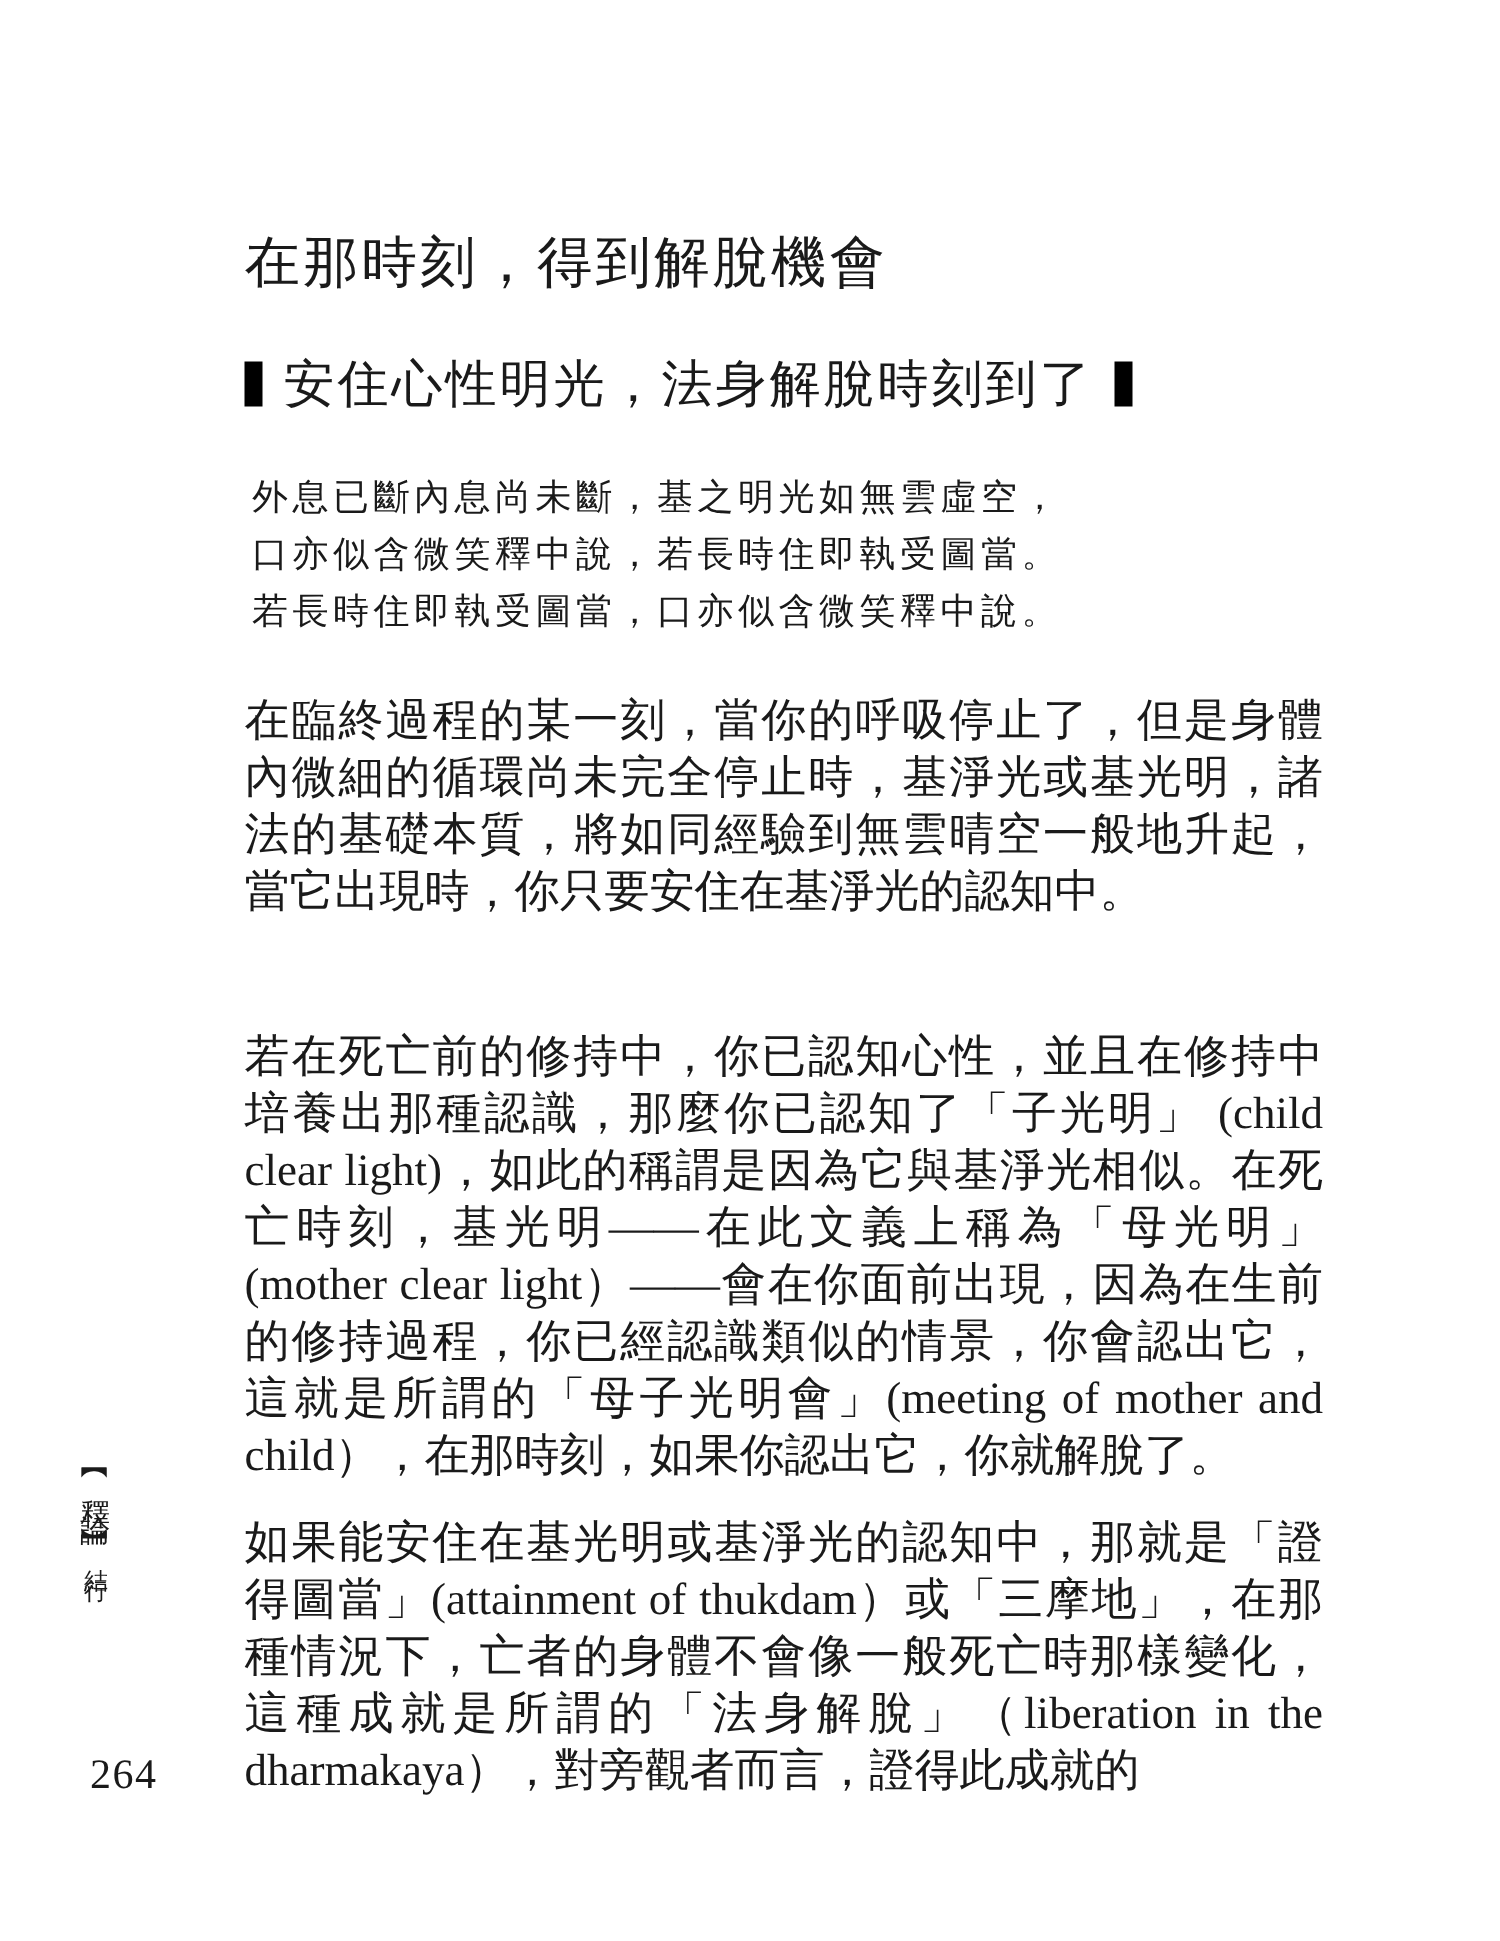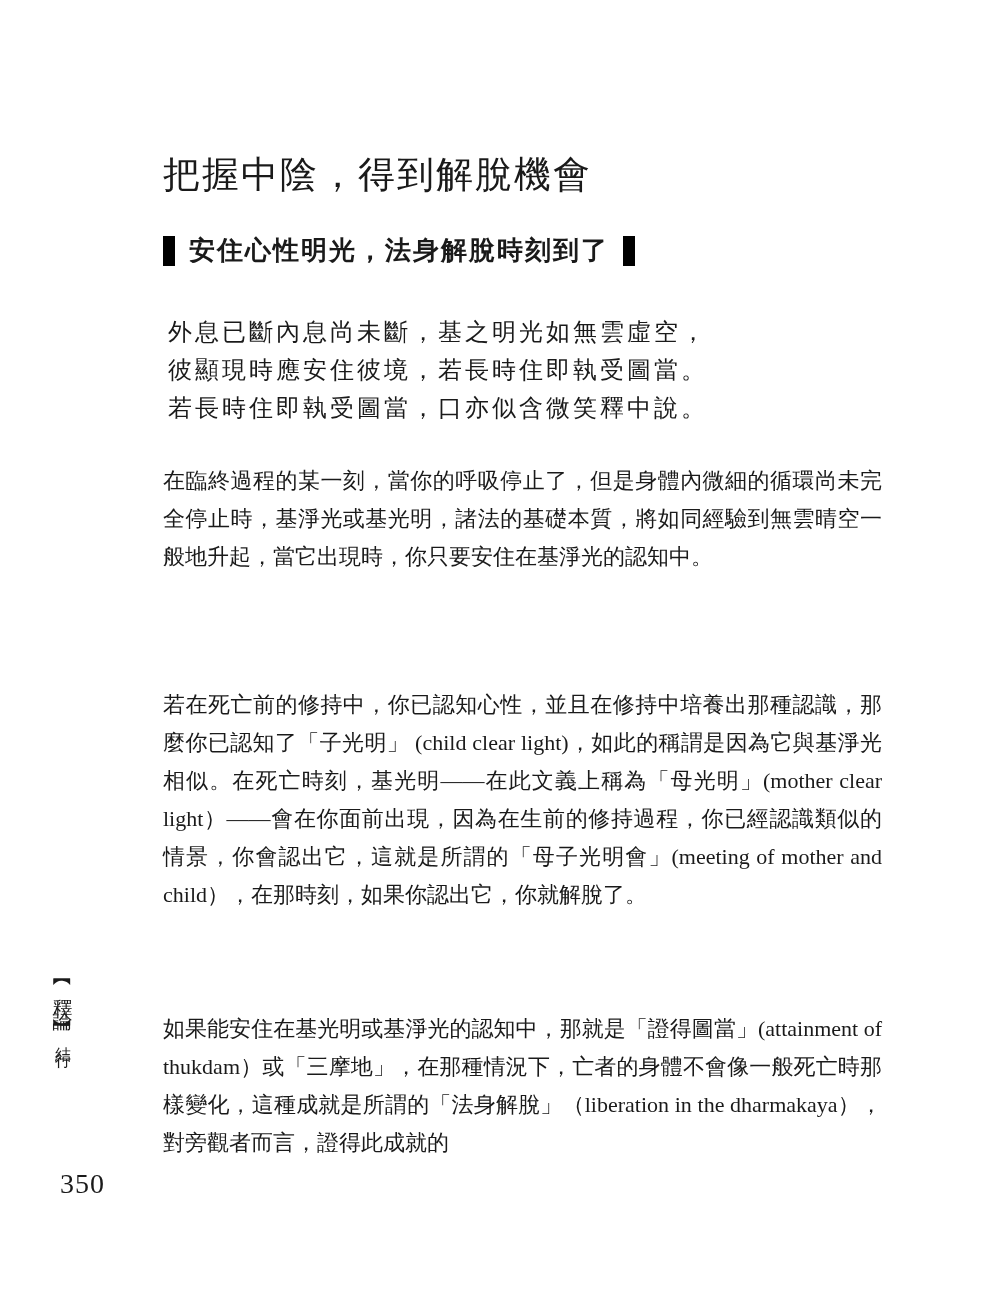--- a/index.html
+++ b/index.html
@@ -38,22 +38,22 @@
     align-items: center;
     gap: 14px;
   }
   .heading-bar {
     display: inline-block;
     width: 12px;
     height: 30px;
     background: #000000;
   }
   .section-heading .heading-text {
-    font-size: 26px;
-    font-weight: 700;
+    font-size: 34px;
+    font-weight: 400;
     letter-spacing: 2px;
     white-space: nowrap;
     text-align: right;
   }
 
   
   .verse {
     position: absolute;
     left: 168px;
     top: 315px;
@@ -63,21 +63,21 @@
     font-weight: 500;
     font-family: Liberation Mono, monospace;
   }
   .verse .verse-line { white-space: nowrap; }
 
   
   .body-paragraph {
     position: absolute;
     left: 163px;
     width: 719px;
-    font-size: 22px;
+    font-size: 30px;
     line-height: 38px;
     text-align: justify;
     text-justify: inter-character;
   }
   .para-1 { top: 462px; }
   .para-2 { top: 658px; margin-top: 28px; }
   .para-3 { top: 1010px; }
 
   
   .margin-label {
@@ -107,40 +107,40 @@
     top: 1168px;
     font-size: 28px;
     letter-spacing: 1px;
   }
 </style>
 </head>
 <body>
 
 <div class="page">
 
-  <h1 class="chapter-title">把握中陰，得到解脫機會</h1>
+  <h1 class="chapter-title">在那時刻，得到解脫機會</h1>
 
   <div class="section-heading">
     <span class="heading-bar"></span>
     <span class="heading-text">安住心性明光，法身解脫時刻到了</span>
     <span class="heading-bar"></span>
   </div>
 
   <div class="verse">
     <div class="verse-line">外息已斷內息尚未斷，基之明光如無雲虛空，</div>
-    <div class="verse-line">彼顯現時應安住彼境，若長時住即執受圖當。</div>
+    <div class="verse-line">口亦似含微笑釋中說，若長時住即執受圖當。</div>
     <div class="verse-line">若長時住即執受圖當，口亦似含微笑釋中說。</div>
   </div>
 
   <p class="body-paragraph para-1">在臨終過程的某一刻，當你的呼吸停止了，但是身體內微細的循環尚未完全停止時，基淨光或基光明，諸法的基礎本質，將如同經驗到無雲晴空一般地升起，當它出現時，你只要安住在基淨光的認知中。</p>
 
   <p class="body-paragraph para-2">若在死亡前的修持中，你已認知心性，並且在修持中培養出那種認識，那麼你已認知了「子光明」 (child clear light)，如此的稱謂是因為它與基淨光相似。在死亡時刻，基光明——在此文義上稱為「母光明」(mother clear light）——會在你面前出現，因為在生前的修持過程，你已經認識類似的情景，你會認出它，這就是所謂的「母子光明會」(meeting of mother and child），在那時刻，如果你認出它，你就解脫了。</p>
 
   <p class="body-paragraph para-3">如果能安住在基光明或基淨光的認知中，那就是「證得圖當」(attainment of thukdam）或「三摩地」，在那種情況下，亡者的身體不會像一般死亡時那樣變化，這種成就是所謂的「法身解脫」（liberation in the dharmakaya），對旁觀者而言，證得此成就的</p>
 
   <div class="margin-label">
     <span class="category">【釋論】</span>
     <span class="subcategory">結行</span>
   </div>
 
-  <div class="page-number">350</div>
+  <div class="page-number">264</div>
 
 </div>
 
 </body></html>

